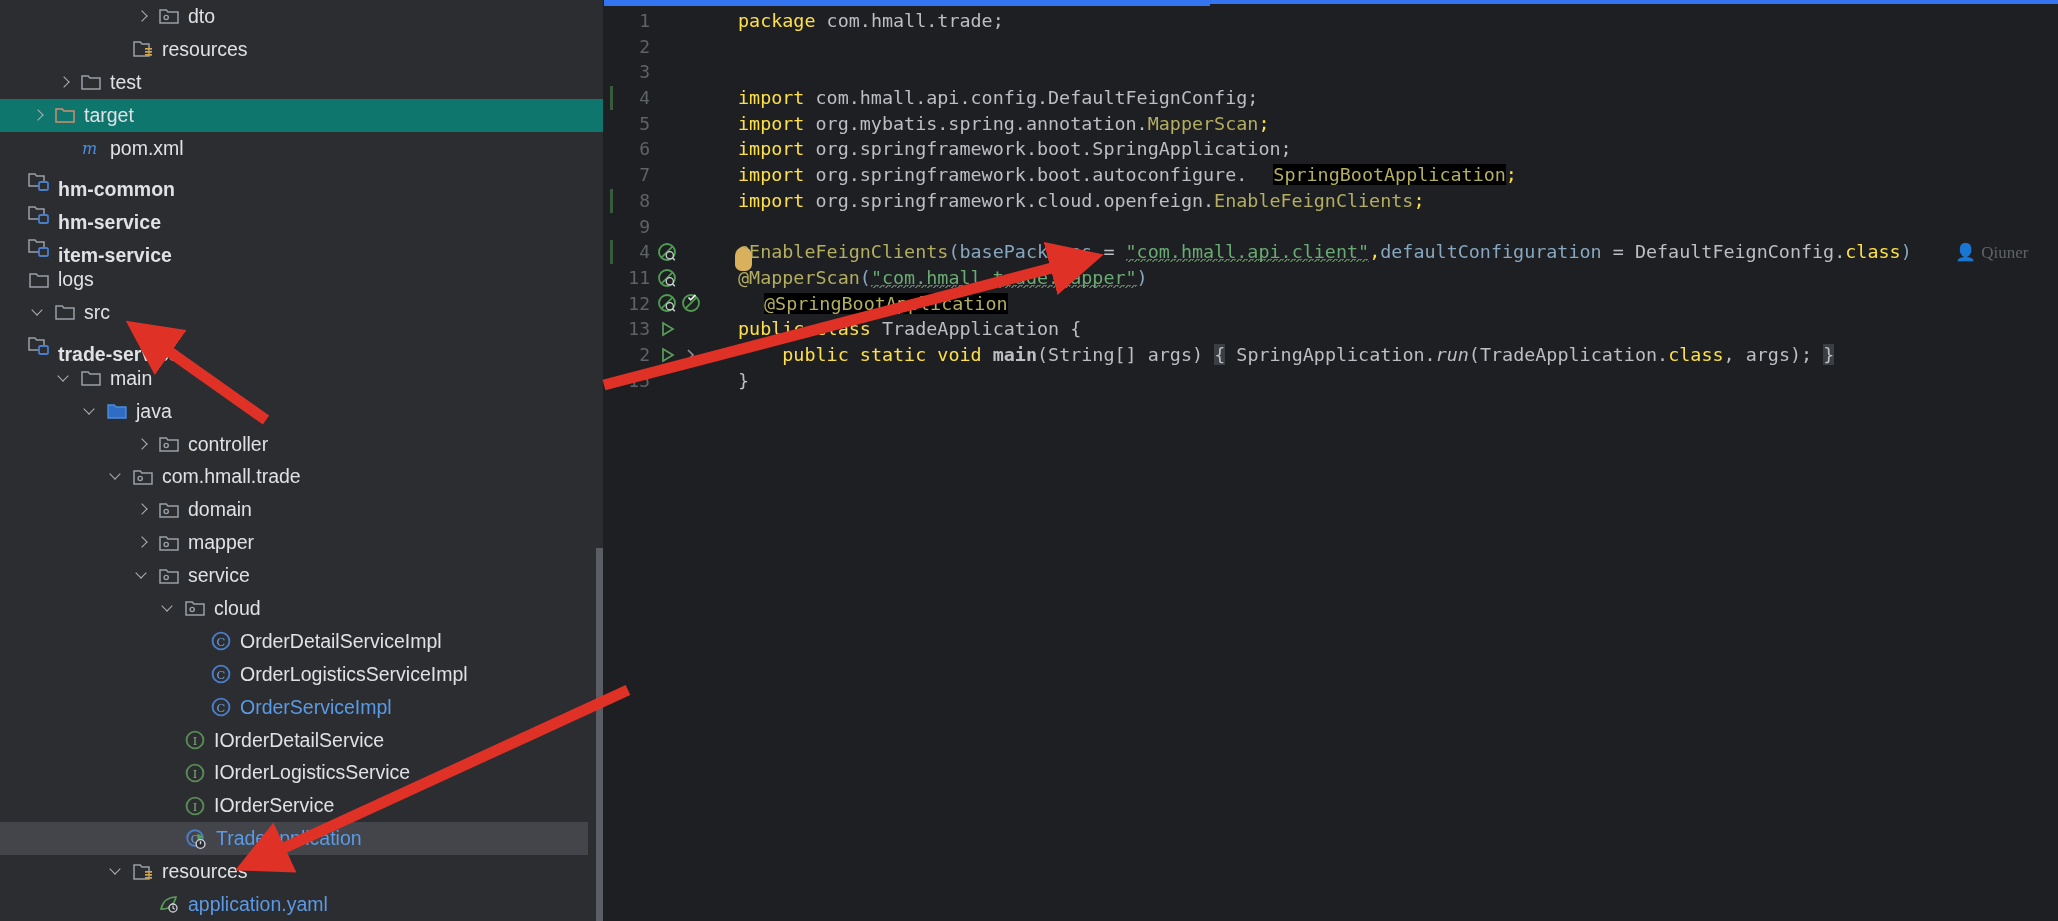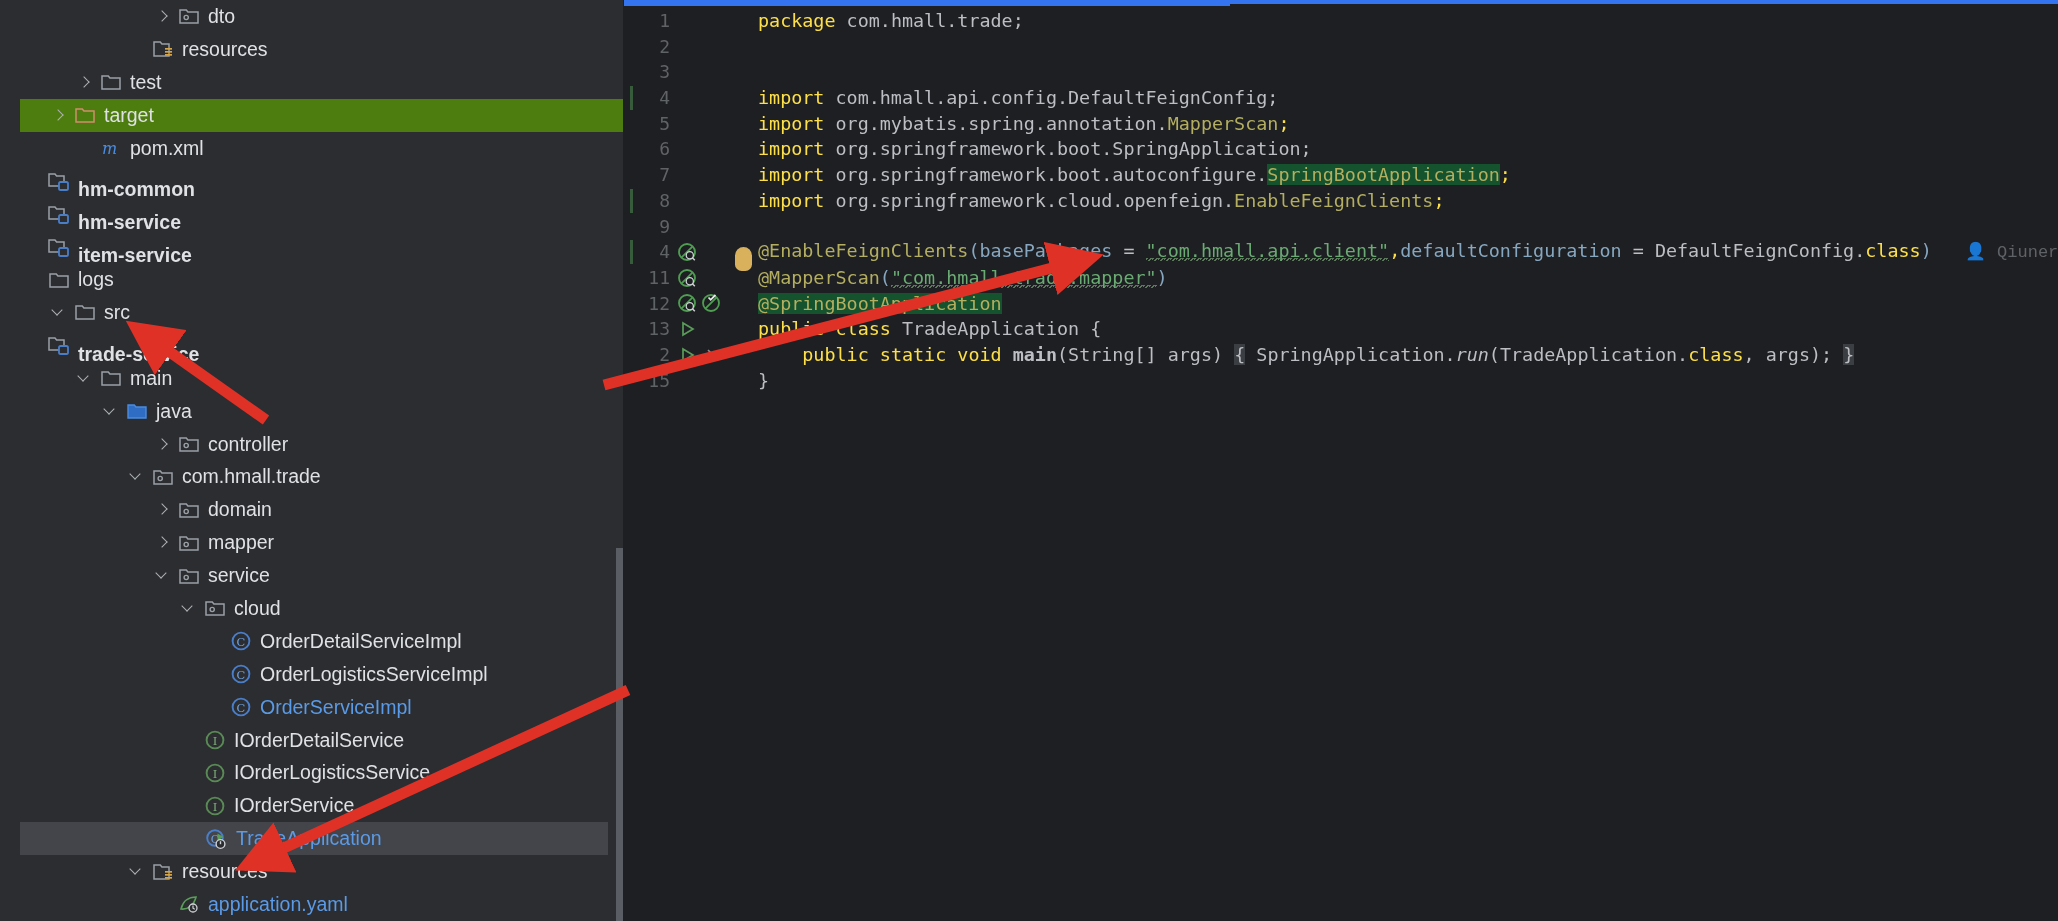--- a/index.html
+++ b/index.html
@@ -8,21 +8,20 @@
     width: 2058px; height: 921px;
     background: #2b2d30;
     font-family: "Liberation Sans", sans-serif;
     overflow: hidden;
   }
   #app {
     position: relative;
     width: 2058px; height: 921px;
     display: flex;
     background: #2b2d30;
-    padding-left: 20px;
   }
 
   
   #project-panel {
     position: relative;
     width: 604px;
     height: 921px;
     background: #2b2d30;
     overflow: hidden;
     flex: 0 0 604px;
@@ -35,21 +34,21 @@
     position: relative;
     display: flex;
     align-items: center;
     height: 32.9px;
     white-space: nowrap;
     color: #dfe1e5;
     font-size: 19.5px;
     font-family: "Liberation Sans", sans-serif;
     cursor: default;
   }
-  .tree-row.sel-target { background: #4d7c0f; text-align: center; }
+  .tree-row.sel-target { background: #0f766e; text-align: center; }
   .tree-row.sel-blue   { background: #43454a; width: 588px; }
   .tree-row.bold .label { font-weight: bold; margin-top: 18px; }
   .tree-row .label { color: #dfe1e5; }
   .tree-row .label.blue { color: #5b9ae6; }
 
   .arrow {
     width: 17px; height: 17px;
     flex: 0 0 17px;
     position: relative;
     margin-right: 7px;
@@ -155,34 +154,34 @@
 
   
   .kw      { color: #fde047; }
   .plain   { color: #bcbec4; }
   .anno    { color: #b3ae60; }
   .str     { color: #6aab73; }
   .param   { color: #87a7c0; }
   .ident   { color: #bcbec4; }
   .italic  { font-style: italic; }
   .bold    { font-weight: bold; }
-  .hl-green { background: #14532d; }
+  .hl-green { background: #000000; margin-left: 26px; }
   .hl-brace { background: #3b3e43; }
   .typo { border-bottom: 2px dotted transparent;
           background-image: repeating-linear-gradient(135deg,
              #5a7a5a 0, #5a7a5a 1.5px, transparent 1.5px, transparent 3px);
           background-size: 6px 3px;
           background-repeat: repeat-x;
           background-position: 0 100%; }
 
   .inlay-author {
     color: #5f6266;
-    font-family: Liberation Mono, monospace;
+    font-family: Liberation Serif, serif;
     font-size: 17px;
-    margin-left: 34px;
+    margin-left: 44px;
   }
 
   
   .g-bean, .g-run, .g-check, .g-noimpl {
     width: 22px; height: 22px;
     display: inline-flex; align-items: center; justify-content: center;
   }
 
   
   #overlay {

